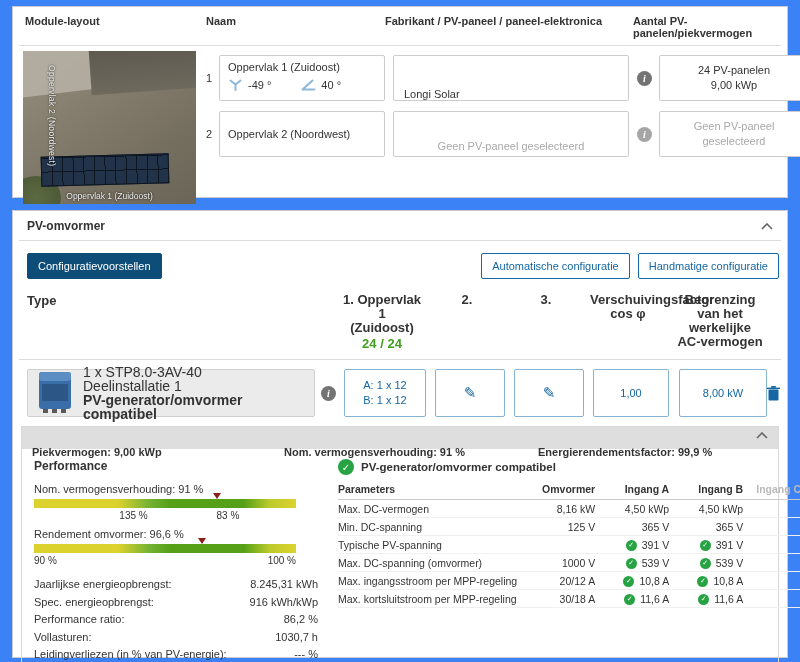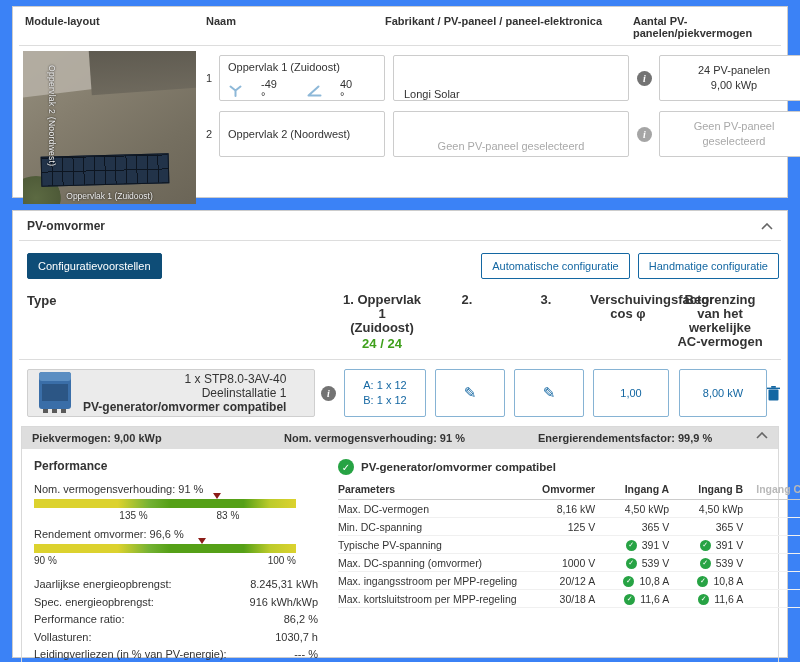--- a/index.html
+++ b/index.html
@@ -32,21 +32,21 @@
 
   .srows { flex:1; margin-top:4px; margin-left:6px; }
   .srow { display:flex; align-items:stretch; height:46px; margin-bottom:10px; }
   .rnum { width:10px; font-size:11px; color:#333; display:flex; align-items:center; justify-content:flex-end; flex:none; }
   .box { border:1px solid #ccc; border-radius:2px; background:#fff; font-size:11px; }
   .name-box { width:166px; margin-left:7px; padding:5px 8px; cursor:pointer; flex:none; }
   .name-box.centered { display:flex; align-items:center; }
   .sname { color:#333; }
   .angles { display:flex; align-items:center; margin-top:5px; }
   .aicon { display:inline-flex; margin-right:5px; }
-  .aval { color:#333; margin-right:30px;margin-left:13px; }
+  .aval { color:#333; margin-right:30px; }
   .man-box { width:236px; margin-left:8px; padding:7px 10px; cursor:pointer; flex:none; }
   .man-box div { line-height:15px;margin-top:24px; }
   .man-box.placeholder, .cnt-box.placeholder { display:flex; align-items:center; justify-content:center; color:#a9a9a9; padding:4px; text-align:center; }
   .info { width:15px; height:15px; border-radius:50%; background:#737373; color:#fff; font-size:10px; font-weight:bold;
           display:inline-flex; align-items:center; justify-content:center; cursor:pointer; flex:none; font-family:"Liberation Serif",serif; font-style:italic; }
   .info::before { content:"i"; }
   .info.light { background:#a5a5a5; }
   .row-info { margin-left:8px; align-self:center; }
   .cnt-box { width:150px; margin-left:7px; display:flex; flex-direction:column; align-items:center; justify-content:center; cursor:pointer; flex:none; }
   .cnt-box div { line-height:15px; }
@@ -70,36 +70,36 @@
   .h-p { width:70px; margin-right:9px; }
   .h-cos { width:76px; margin-right:10px; }
   .h-ac { width:88px; margin-right:8px; }
   .h-trash { width:18px; }
   .green-count { color:var(--green-text,#3fa01c); font-weight:bold; margin-top:2px; }
 
   .irow { display:flex; align-items:center; margin-top:9px; padding:0 2px 0 8px; }
   .device { width:288px; height:48px; flex:none; background:#ebebeb; border:1px solid #cfcfcf; border-radius:2px;
             display:flex; align-items:center; padding:3px 8px; margin-right:6px; }
   .device svg { flex:none; margin-right:9px; }
-  .device .dtxt { font-size:12px; line-height:14px;text-align:right; }
+  .device .dtxt { font-size:14px; line-height:14px; }
   .device .dtxt .bold { font-weight:bold; }
   .irow .info { margin-right:8px; }
   .obox { border:1px solid var(--box-border,#86b3d4); border-radius:2px; height:48px; color:var(--primary,#1467a2);
           display:flex; flex-direction:column; align-items:center; justify-content:center; font-size:11px; cursor:pointer; flex:none; }
   .obox.conf { width:82px; margin-right:9px; line-height:15px;align-items:center; }
   .obox.pbox { width:70px; margin-right:9px; }
   .obox.cos { width:76px; margin-right:10px; }
   .obox.ac { width:88px; }
   .pencil { color:var(--primary,#1467a2); font-size:15px; font-family:"DejaVu Sans",sans-serif; }
   .pencil::before { content:"\270E"; }
   .trash { width:18px; display:inline-flex; justify-content:center; cursor:pointer; }
 
   .subpanel { margin:9px 2px 0 2px; border:1px solid #d9d9d9; }
   .sumbar { position:relative; height:22px; background:#dedede; font-size:11px; font-weight:bold; }
-  .sumbar span { position:absolute; top:5px; }
+  .sumbar span { position:absolute; top:19px; }
   .sb1 { left:10px; } .sb2 { left:262px; } .sb3 { left:516px; }
   .sumbar .chev { position:absolute; right:4px; top:3px; }
 
   .details { display:flex; padding:10px 8px 10px 12px; }
   .perf { width:284px; flex:none; }
   .perf h3 { font-size:12px; font-weight:bold; margin-bottom:10px; }
   .bar-label { font-size:11px; margin-bottom:4px; }
   .gbar { position:relative; width:262px; height:9px; margin-bottom:2px;
           background:linear-gradient(to right,#dcd22e 0%,#dcd22e 32%,#74b233 44%,#55a017 52%,#55a017 80%,#bccb2b 90%,#dcd22e 100%); }
   .marker { position:absolute; top:-6px; width:0; height:0; transform:translateX(-4px);

